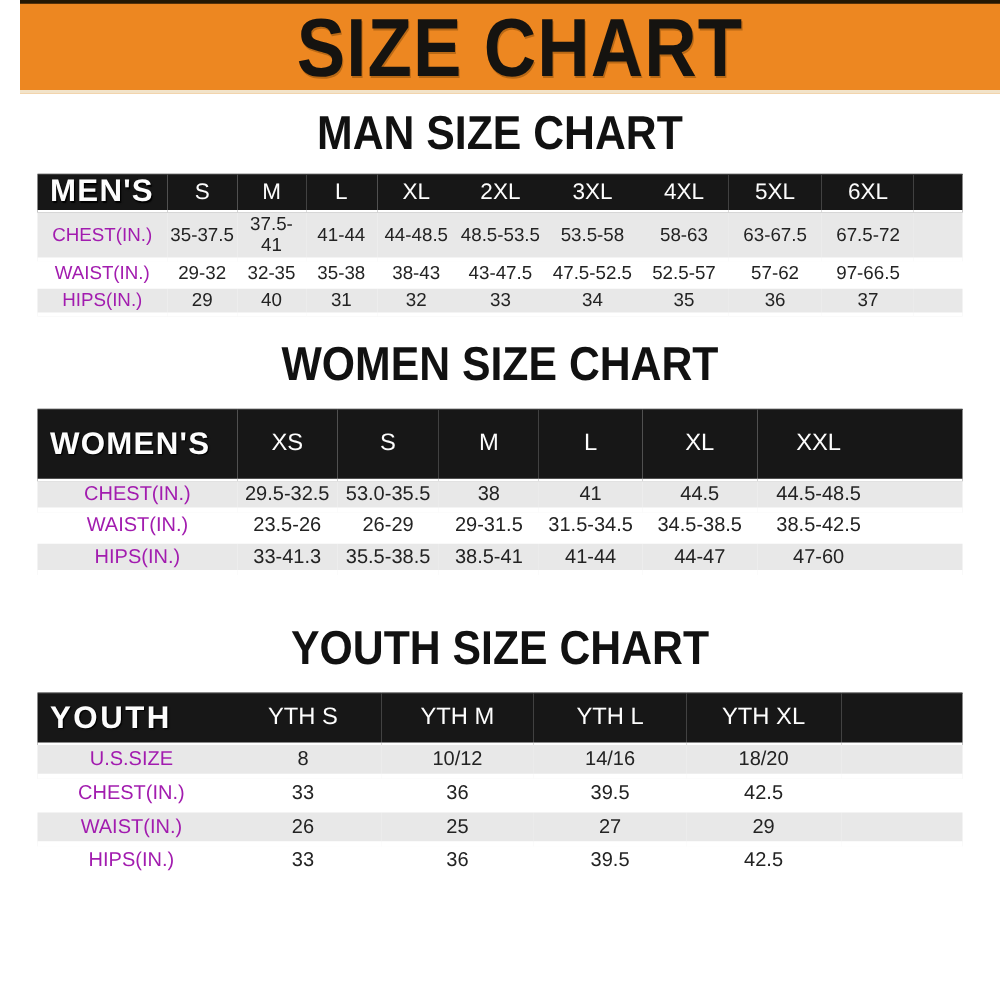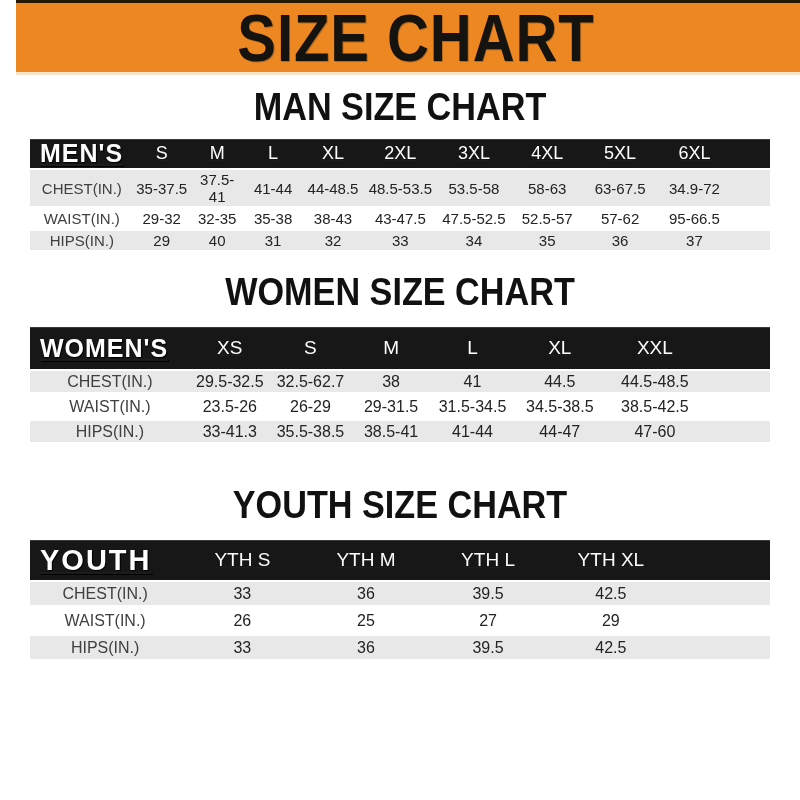--- a/index.html
+++ b/index.html
@@ -42,51 +42,51 @@
   .sec-youth .section-heading { margin: 40px 0 16px 0; }
 
   
   .size-table {
     width: 740px;
     margin: 0 30px;
     border-collapse: separate;
     border-spacing: 0;
     table-layout: fixed;
   }
-  .size-table thead tr { background: var(--header-bar, #171717); text-decoration: underline; }
+  .size-table thead tr { background: var(--header-bar, #171717); }
   .size-table thead th {
     color: #fdfdfd; font-weight: 400; text-align: center;
     padding: 0; border-bottom: 2px solid #ffffff;
     box-shadow: inset 0 1px 0 #3a3a3a;
   }
   .size-table thead th.corner {
     text-align: left; padding-left: 10px;
     font-weight: 700; letter-spacing: 1px;
     text-shadow: 1px 1px 1px #000;
   }
   .size-table tbody td {
     text-align: center; padding: 1px 2px;
     border-bottom: 3px solid #ffffff;
     color: #232323;
   }
   .size-table tbody tr:nth-child(odd) { background: var(--row-alt, #E8E8E8); }
   .size-table tbody tr:nth-child(even) { background: #ffffff; }
-  .size-table tbody td.rowlabel { color: #404040; }
+  .size-table tbody td.rowlabel { color: #a21caf; }
 
   
   .t-mens thead th { height: 31px; font-size: 18px; }
   .t-mens thead th.corner { font-size: 25px; }
   .t-mens tbody td { height: 22px; font-size: 15px; }
   
-  .t-womens thead th { height: 44px; font-size: 19px; }
+  .t-womens thead th { height: 58px; font-size: 19px; }
   .t-womens thead th.corner { font-size: 25px; }
   .t-womens tbody td { height: 25px; border-bottom-width: 4px; font-size: 16px; }
   
   .t-youth thead th { height: 42px; font-size: 19px; }
-  .t-youth thead th.corner { font-size: 29px; letter-spacing: 2px; margin-left: 24px; }
+  .t-youth thead th.corner { font-size: 25px; letter-spacing: 2px; margin-left: 24px; }
   .t-youth tbody td { height: 27px; border-bottom-width: 4px; font-size: 16px; }
 
   
   .notice { margin: 24px 0 0 30px; }
   .notice p {
     margin: 0; padding: 0;
     color: var(--notice-color, #A32B24);
     font-size: 21px; font-weight: 400;
     line-height: 28px;
     transform: scaleX(0.9);
@@ -138,34 +138,34 @@
           <tr>
             <td class="rowlabel">CHEST(IN.)</td>
             <td>35-37.5</td>
             <td>37.5-41</td>
             <td>41-44</td>
             <td>44-48.5</td>
             <td>48.5-53.5</td>
             <td>53.5-58</td>
             <td>58-63</td>
             <td>63-67.5</td>
-            <td>34.9-72</td>
+            <td>67.5-72</td>
             <td></td>
           </tr>
           <tr>
             <td class="rowlabel">WAIST(IN.)</td>
             <td>29-32</td>
             <td>32-35</td>
             <td>35-38</td>
             <td>38-43</td>
             <td>43-47.5</td>
             <td>47.5-52.5</td>
             <td>52.5-57</td>
             <td>57-62</td>
-            <td>95-66.5</td>
+            <td>97-66.5</td>
             <td></td>
           </tr>
           <tr>
             <td class="rowlabel">HIPS(IN.)</td>
             <td>29</td>
             <td>40</td>
             <td>31</td>
             <td>32</td>
             <td>33</td>
             <td>34</td>
@@ -200,21 +200,21 @@
             <th>L</th>
             <th>XL</th>
             <th>XXL</th>
             <th></th>
           </tr>
         </thead>
         <tbody>
           <tr>
             <td class="rowlabel">CHEST(IN.)</td>
             <td>29.5-32.5</td>
-            <td>32.5-62.7</td>
+            <td>53.0-35.5</td>
             <td>38</td>
             <td>41</td>
             <td>44.5</td>
             <td>44.5-48.5</td>
             <td></td>
           </tr>
           <tr>
             <td class="rowlabel">WAIST(IN.)</td>
             <td>23.5-26</td>
             <td>26-29</td>
@@ -254,20 +254,28 @@
             <th class="corner">YOUTH</th>
             <th>YTH S</th>
             <th>YTH M</th>
             <th>YTH L</th>
             <th>YTH XL</th>
             <th></th>
           </tr>
         </thead>
         <tbody>
           <tr>
+            <td class="rowlabel">U.S.SIZE</td>
+            <td>8</td>
+            <td>10/12</td>
+            <td>14/16</td>
+            <td>18/20</td>
+            <td></td>
+          </tr>
+          <tr>
             <td class="rowlabel">CHEST(IN.)</td>
             <td>33</td>
             <td>36</td>
             <td>39.5</td>
             <td>42.5</td>
             <td></td>
           </tr>
           <tr>
             <td class="rowlabel">WAIST(IN.)</td>
             <td>26</td>

